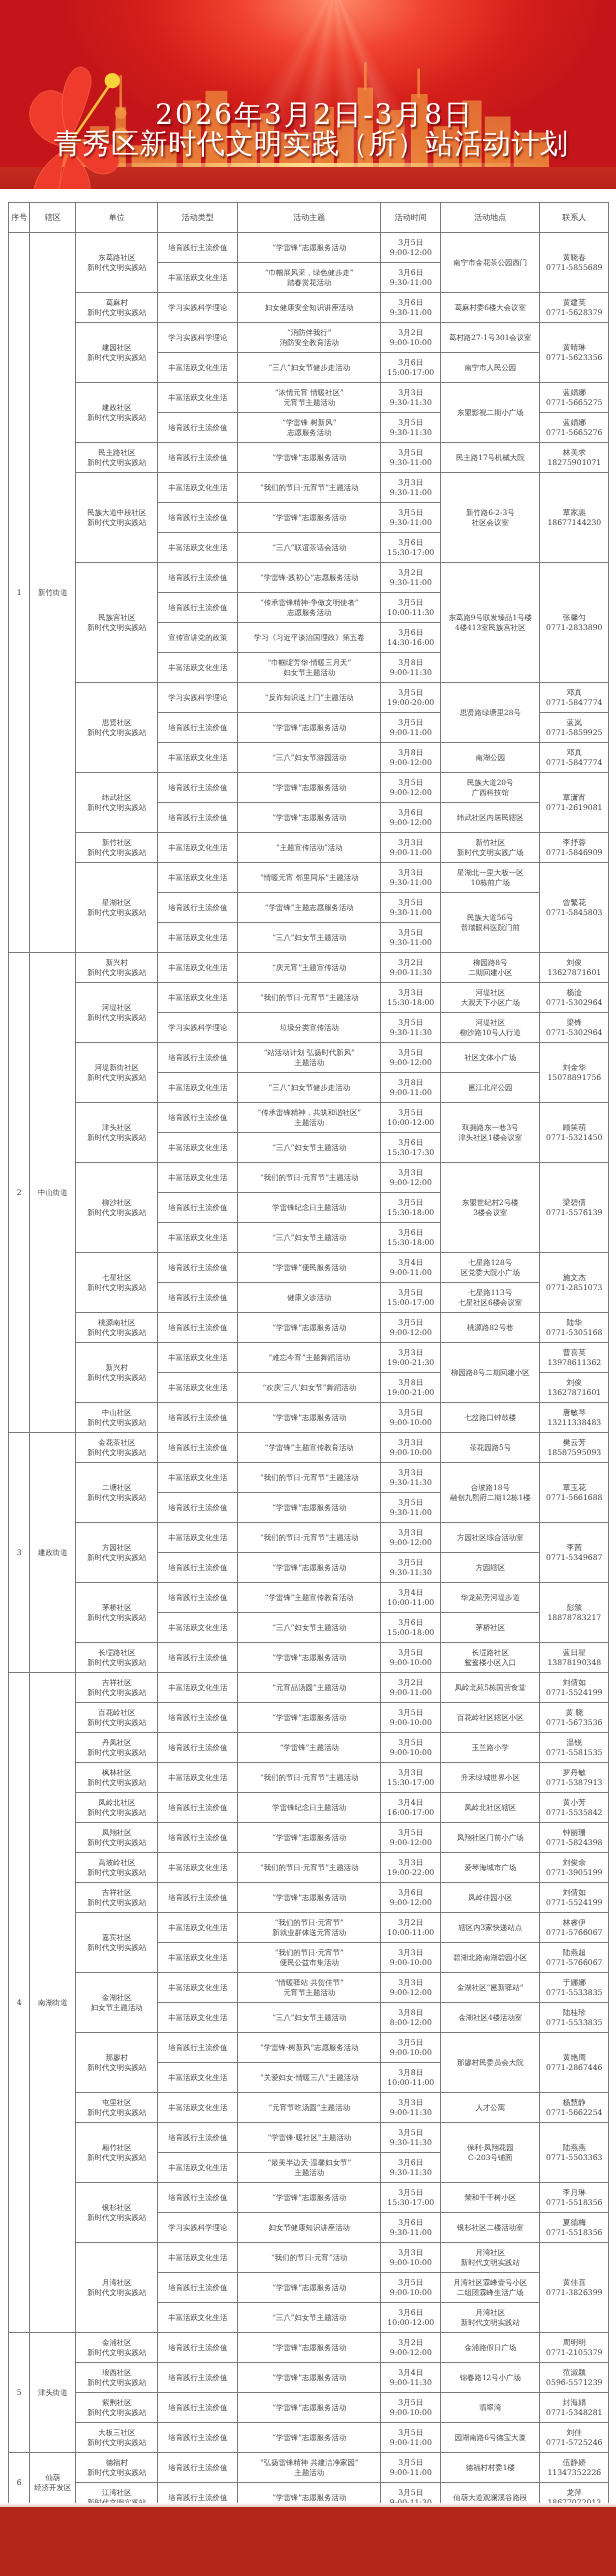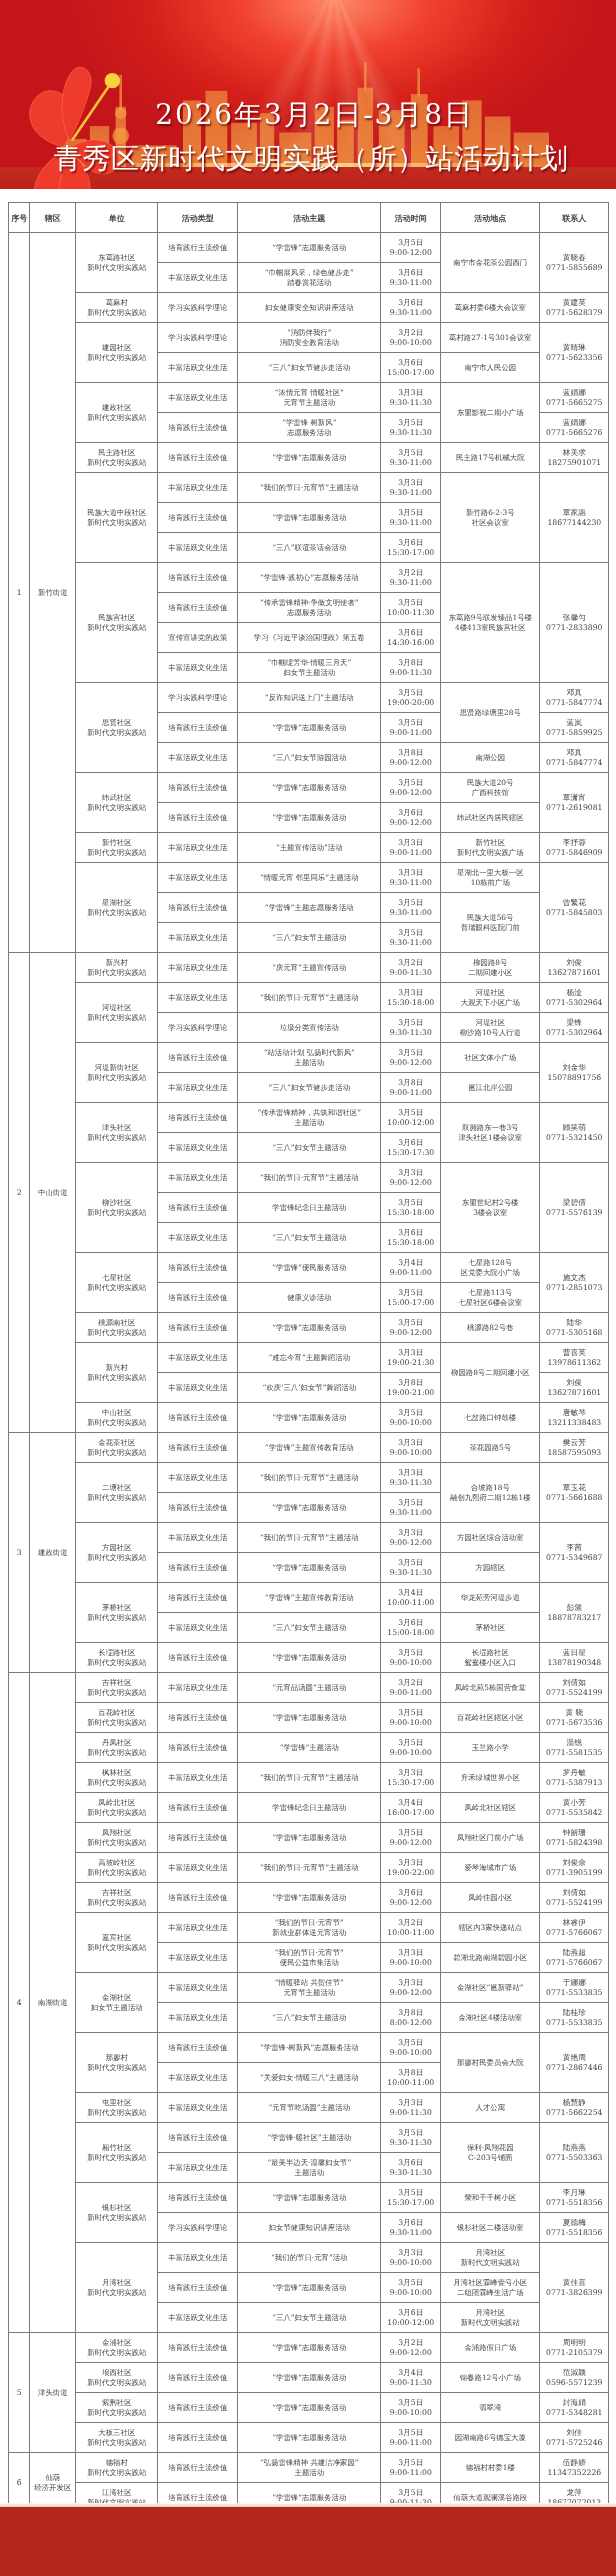--- a/index.html
+++ b/index.html
@@ -7,26 +7,26 @@
   .banner{position:absolute;left:0;top:0;width:616px;height:189px;overflow:hidden;
     background:radial-gradient(ellipse 270px 154px at 334px 0px,#ff8a6a 0%,#f0422e 35%,#d41f1a 70%,#c4161a 100%);}
   .banner .rays{position:absolute;left:0;top:0;width:616px;height:189px;
     background:conic-gradient(from 150deg at 334px -13px,rgba(255,220,200,0) 0deg,rgba(255,220,200,.18) 8deg,rgba(255,220,200,0) 14deg,rgba(255,220,200,.14) 22deg,rgba(255,220,200,0) 30deg,rgba(255,220,200,.16) 40deg,rgba(255,220,200,0) 48deg,rgba(255,220,200,.12) 56deg,rgba(255,220,200,0) 64deg);}
   .banner .city{position:absolute;left:61px;bottom:18px;width:488px;height:109px;}
   .banner .bottom-band{position:absolute;left:0;bottom:0;width:616px;height:22px;background:linear-gradient(#c52a1f,#b8231a);}
   .banner .glow{position:absolute;left:64px;bottom:22px;width:488px;height:3.9px;background:linear-gradient(90deg,rgba(255,210,120,0),rgba(255,230,150,.95),rgba(255,210,120,0));}
   .flower{position:absolute;left:19px;top:44px;width:116px;height:180px;}
   .title-date{position:absolute;left:0;top:96px;width:616px;text-align:center;padding-left:13px;box-sizing:border-box;
     font-size:28px;letter-spacing:1.9px;color:#ffffff;font-weight:normal;text-shadow:1.3px 1.9px 1.9px rgba(80,0,0,.7);}
-  .title-main{position:absolute;left:0;top:140px;width:616px;text-align:center;padding-left:6.4px;box-sizing:border-box;
+  .title-main{position:absolute;left:0;top:125px;width:616px;text-align:center;padding-left:6.4px;box-sizing:border-box;
     font-size:28px;letter-spacing:0.6px;color:#ffffff;text-shadow:1.3px 1.9px 1.9px rgba(80,0,0,.7);}
   .table-wrap{position:absolute;left:8.3px;top:202px;width:600px;}
   table{border-collapse:collapse;width:600px;table-layout:fixed;font-size:7.4px;color:#444;}
   th,td{border:0.6px solid #7a7a7a;text-align:center;vertical-align:middle;padding:0 1.3px;line-height:10px;}
-  th{height:29px;font-weight:bold;font-size:8px;color:#444;}
+  th{height:29px;font-weight:normal;font-size:8px;color:#444;}
   td{height:29px;}
   td.num{font-size:7.7px;}
   .c-seq{width:21px}.c-dist{width:46px}.c-unit{width:82px}.c-type{width:80px}
   .c-theme{width:143px}.c-time{width:60px}.c-loc{width:99px}.c-contact{width:69px}
   .footer{position:absolute;left:0;top:2507px;width:616px;height:69px;background:#b3261a;}
   .footer-top{position:absolute;left:0;top:2503px;width:616px;height:3.9px;background:linear-gradient(#ffffff,#e8c8c0);}
   .pre{white-space:pre-line;}
 </style>
 </head>
 <body>

